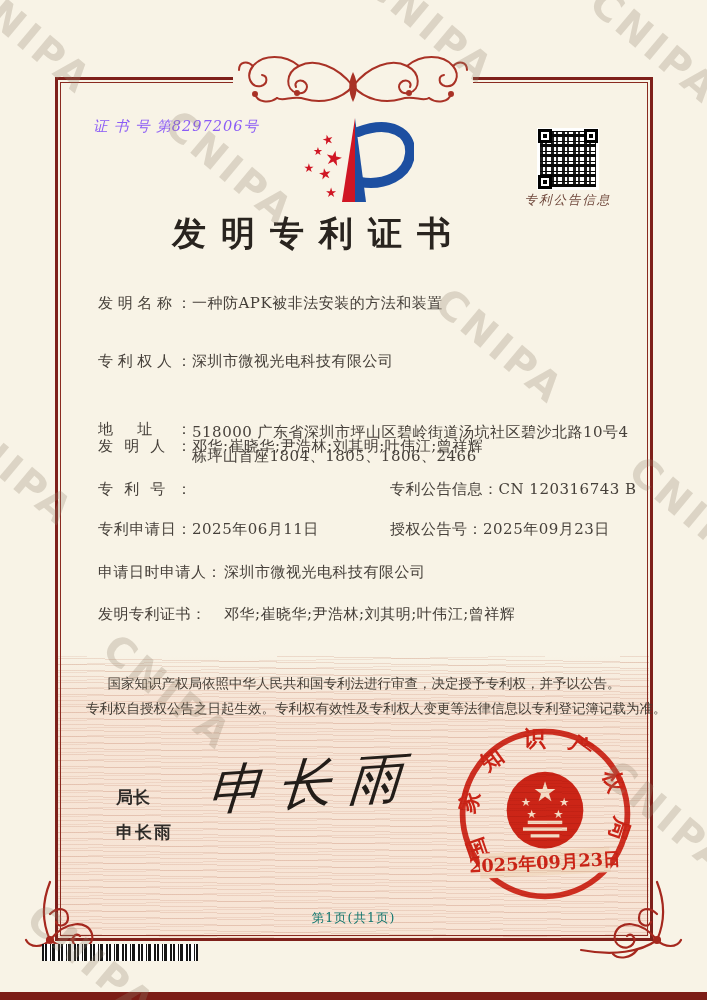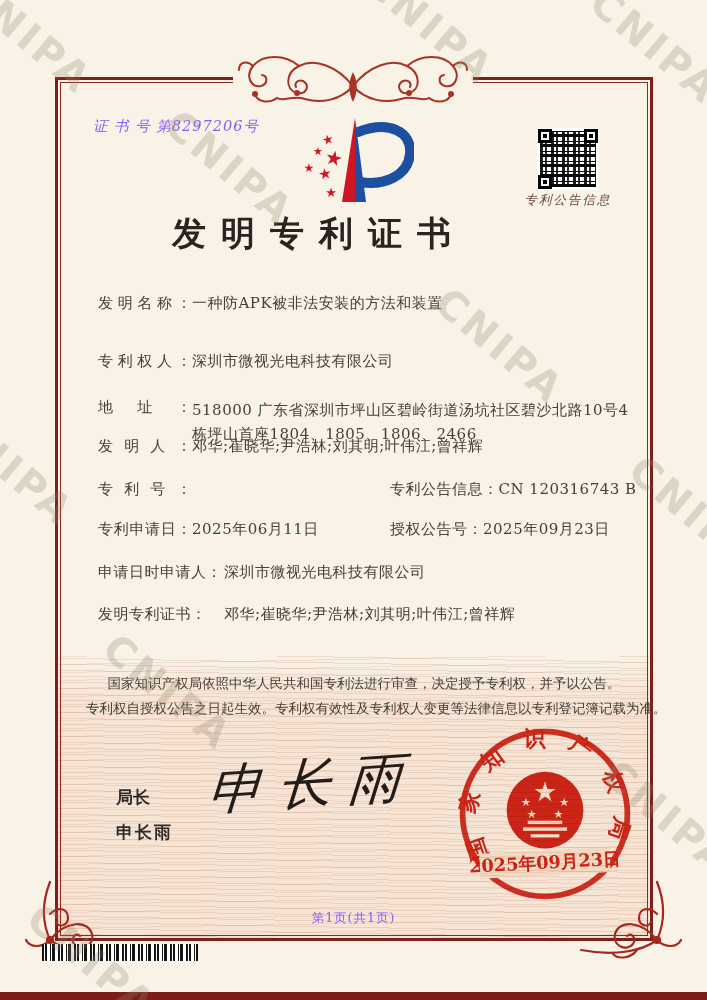--- a/index.html
+++ b/index.html
@@ -74,21 +74,21 @@
   .sig-block{position:absolute;left:100px;top:786px;z-index:4;
     font-family:"DejaVu Sans","Liberation Sans",sans-serif;font-size:17px;font-weight:700;color:#2e2b28;margin-left:16px;}
   .sig-block .nm{margin-top:12px;letter-spacing:2px;}
   .autograph{position:absolute;left:208px;top:748px;z-index:4;
     font-size:54px;color:#24211e;letter-spacing:16px;white-space:nowrap;
     transform:rotate(-4deg) skewX(-8deg);font-style:italic;mix-blend-mode:multiply;}
   
   .seal{position:absolute;left:453px;top:722px;z-index:5;mix-blend-mode:multiply;}
   
   .page-num{position:absolute;left:0;width:707px;top:910px;z-index:4;text-align:center;
-    font-size:12.5px;color:#8b5cf6;letter-spacing:1px;}
+    font-size:12.5px;color:#0f766e;letter-spacing:1px;}
   .barcode{position:absolute;left:42px;top:944px;width:156px;height:17px;z-index:4;background:
     repeating-linear-gradient(90deg,#141414 0 2px,#fff 2px 3px,#141414 3px 5px,#fff 5px 8px,#141414 8px 9px,#fff 9px 10px,#141414 10px 13px,#fff 13px 16px);}
   .bottom-strip{position:absolute;left:0;right:0;top:992px;height:8px;background:#7c1d16;z-index:4;}
 </style>
 </head>
 <body>
 
 <div class="page">
 
   <span class="wm" style="left:28px;top:36px">CNIPA</span>
@@ -170,21 +170,21 @@
   <div class="title">发明专利证书</div>
 
   <div class="row" style="top:294px">
     <span class="lab j">发明名称：</span>
     <span class="val">一种防APK被非法安装的方法和装置</span>
   </div>
   <div class="row" style="top:352px">
     <span class="lab j">专利权人：</span>
     <span class="val">深圳市微视光电科技有限公司</span>
   </div>
-  <div class="row" style="top:398px">
+  <div class="row" style="top:420px">
     <span class="lab j">地址：</span>
     <span class="val addr">518000 广东省深圳市坪山区碧岭街道汤坑社区碧沙北路10号4栋坪山首座1804、1805、1806、2466</span>
   </div>
   <div class="row" style="top:437px">
     <span class="lab j">发明人：</span>
     <span class="val">邓华;崔晓华;尹浩林;刘其明;叶伟江;曾祥辉</span>
   </div>
   <div class="row" style="top:480px;width:540px">
     <span class="lab j">专利号：</span>
     <span class="rcol">

